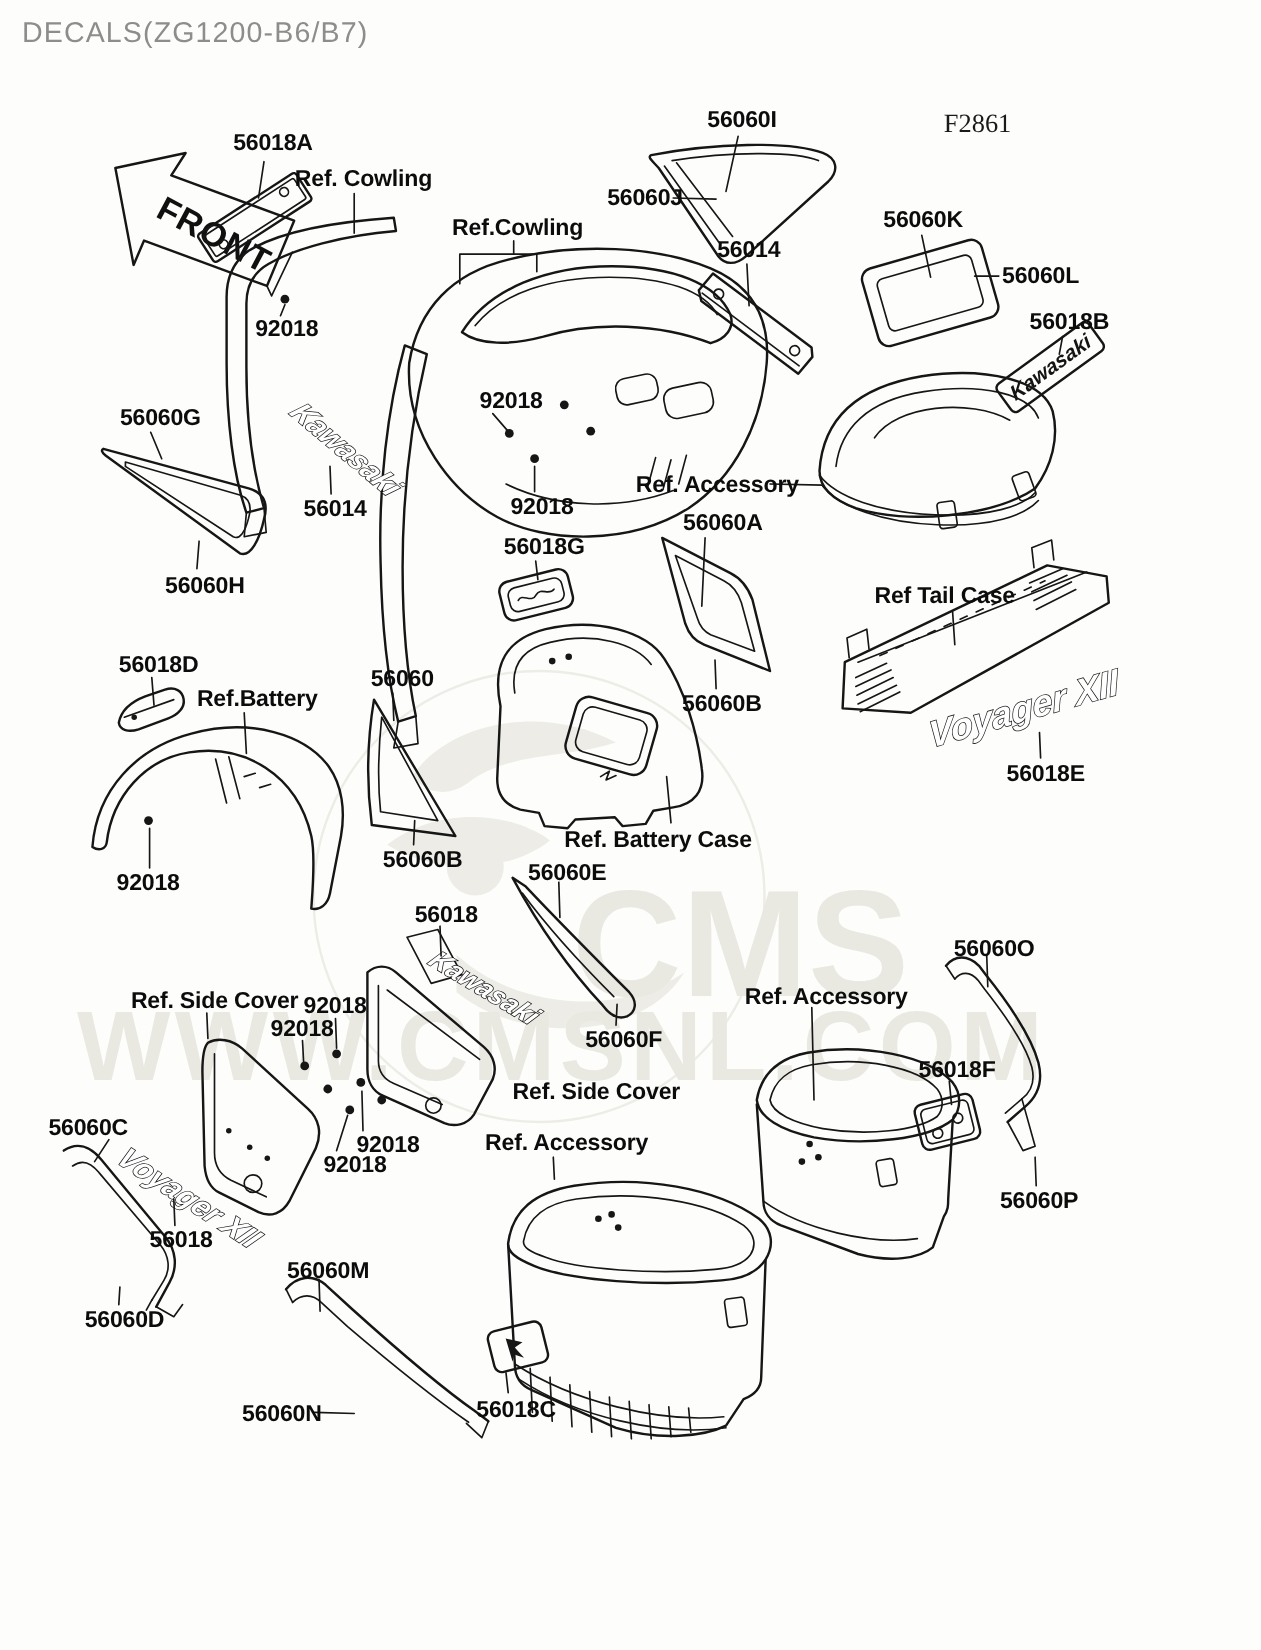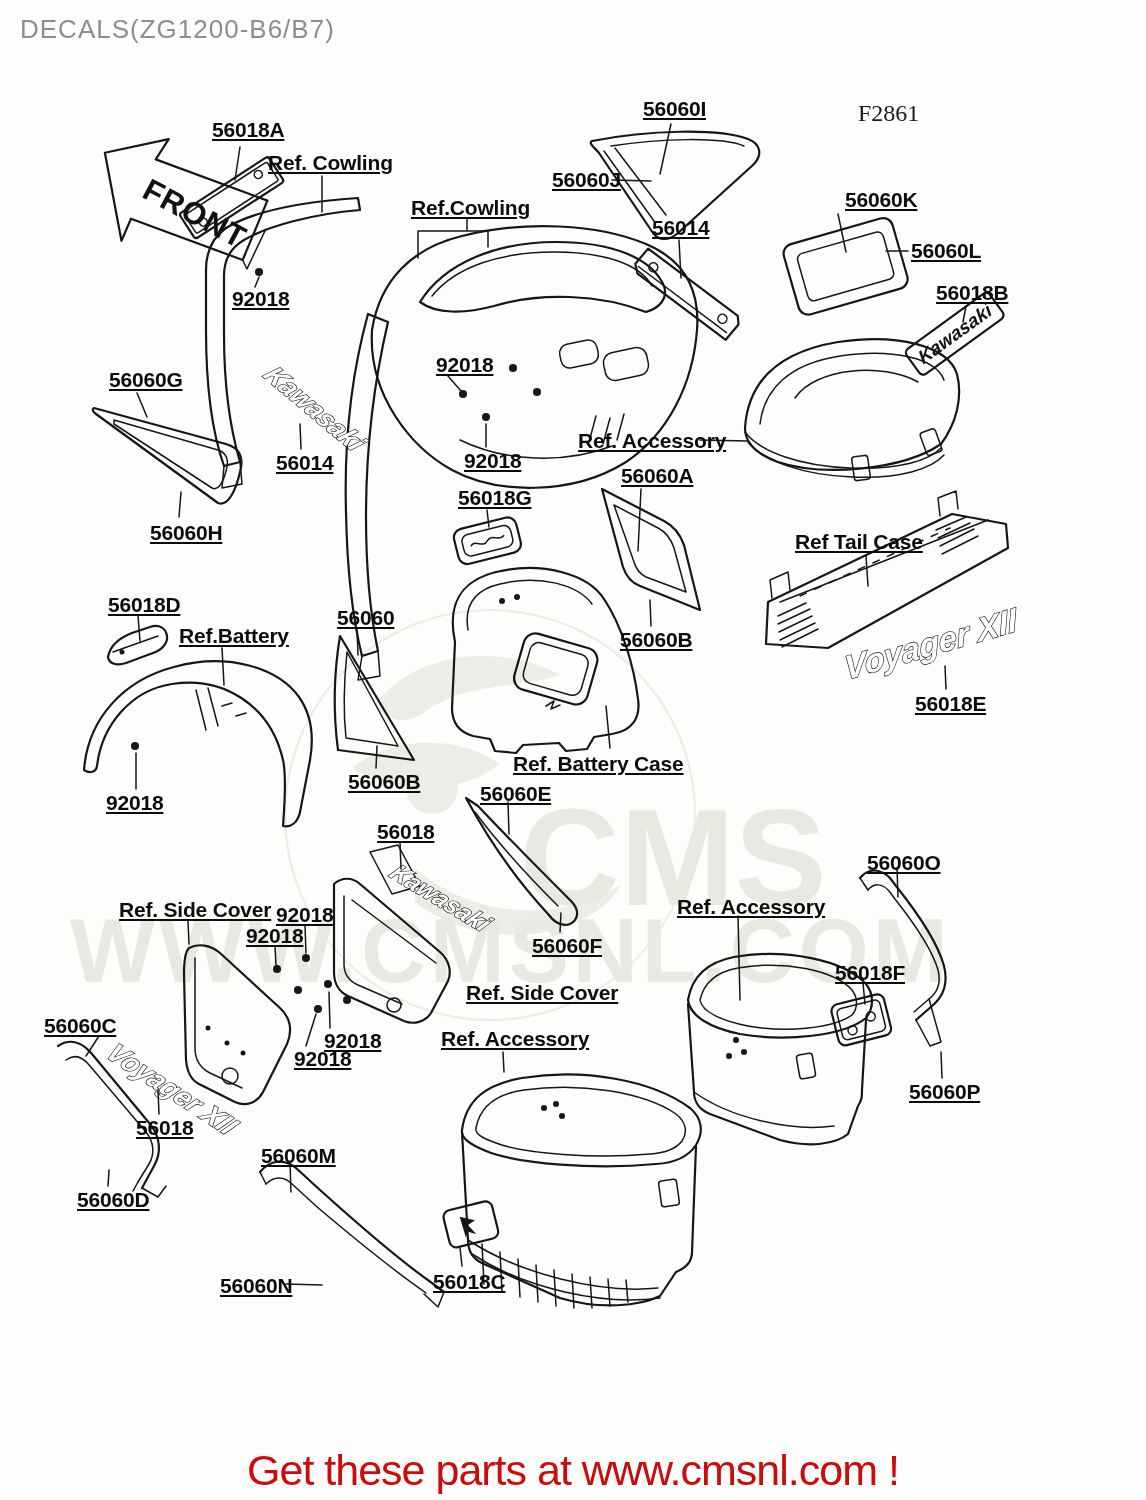--- a/index.html
+++ b/index.html
@@ -2,21 +2,21 @@
 <html><head>
 <meta charset="utf-8">
 <style>
   html,body{margin:0;padding:0;background:#ffffff;}
   .stage{position:relative;width:1146px;height:1500px;background:#fdfefb;overflow:hidden;
          font-family:"Liberation Sans",sans-serif;}
   .page-title{position:absolute;left:20px;top:14px;font-size:26px;color:#8d8d8d;letter-spacing:1px;}
   .fig-code{position:absolute;left:858px;top:100px;font-family:"Liberation Serif",serif;
             font-size:24px;color:#1a1a1a;}
   .lbl{position:absolute;font-weight:700;font-size:21px;color:#0c0c0c;white-space:nowrap;
-       letter-spacing:-0.2px;line-height:1.1;text-decoration:underline;}
+       letter-spacing:-0.2px;line-height:1.1;}
   .banner{position:absolute;left:0;top:1446px;width:100%;text-align:center;font-size:43px;
           color:#cc0b0b;letter-spacing:-1px;}
   .dwg{position:absolute;left:0;top:0;}
   .dwg path,.dwg rect,.dwg circle{fill:none;stroke:#161616;stroke-width:2.2;
         stroke-linecap:round;stroke-linejoin:round;}
   .dwg .thin{stroke-width:1.5;}
   .dwg .dot{fill:#161616;stroke:none;}
   .dwg .wm{fill:#edece6;stroke:none;}
   .dwg .wm-ring{fill:none;stroke:#edece6;}
   .dwg .wm-text{fill:#e9e8e1;stroke:none;font-weight:bold;font-family:"Liberation Sans",sans-serif;}
@@ -272,21 +272,21 @@
   <div class="page-title">DECALS(ZG1200-B6/B7)</div>
   <div class="fig-code">F2861</div>
 
   <div class="lbl" style="left:212px;top:118px">56018A</div>
   <div class="lbl" style="left:268px;top:151px">Ref. Cowling</div>
   <div class="lbl" style="left:411px;top:196px">Ref.Cowling</div>
   <div class="lbl" style="left:232px;top:287px">92018</div>
   <div class="lbl" style="left:643px;top:97px">56060I</div>
   <div class="lbl" style="left:552px;top:168px">56060J</div>
   <div class="lbl" style="left:652px;top:216px">56014</div>
-  <div class="lbl" style="left:845px;top:188px">56060K</div>
+  <div class="lbl" style="left:803px;top:188px">56060K</div>
   <div class="lbl" style="left:911px;top:239px">56060L</div>
   <div class="lbl" style="left:936px;top:281px">56018B</div>
   <div class="lbl" style="left:109px;top:368px">56060G</div>
   <div class="lbl" style="left:436px;top:353px">92018</div>
   <div class="lbl" style="left:276px;top:451px">56014</div>
   <div class="lbl" style="left:464px;top:449px">92018</div>
   <div class="lbl" style="left:578px;top:429px">Ref. Accessory</div>
   <div class="lbl" style="left:621px;top:464px">56060A</div>
   <div class="lbl" style="left:458px;top:486px">56018G</div>
   <div class="lbl" style="left:150px;top:521px">56060H</div>
@@ -313,14 +313,13 @@
   <div class="lbl" style="left:324px;top:1029px">92018</div>
   <div class="lbl" style="left:294px;top:1047px">92018</div>
   <div class="lbl" style="left:441px;top:1027px">Ref. Accessory</div>
   <div class="lbl" style="left:136px;top:1116px">56018</div>
   <div class="lbl" style="left:909px;top:1080px">56060P</div>
   <div class="lbl" style="left:77px;top:1188px">56060D</div>
   <div class="lbl" style="left:261px;top:1144px">56060M</div>
   <div class="lbl" style="left:220px;top:1274px">56060N</div>
   <div class="lbl" style="left:433px;top:1270px">56018C</div>
 
-  <div class="banner">Get these parts at www.cmsnl.com !</div>
 </div>
 
 </body></html>

